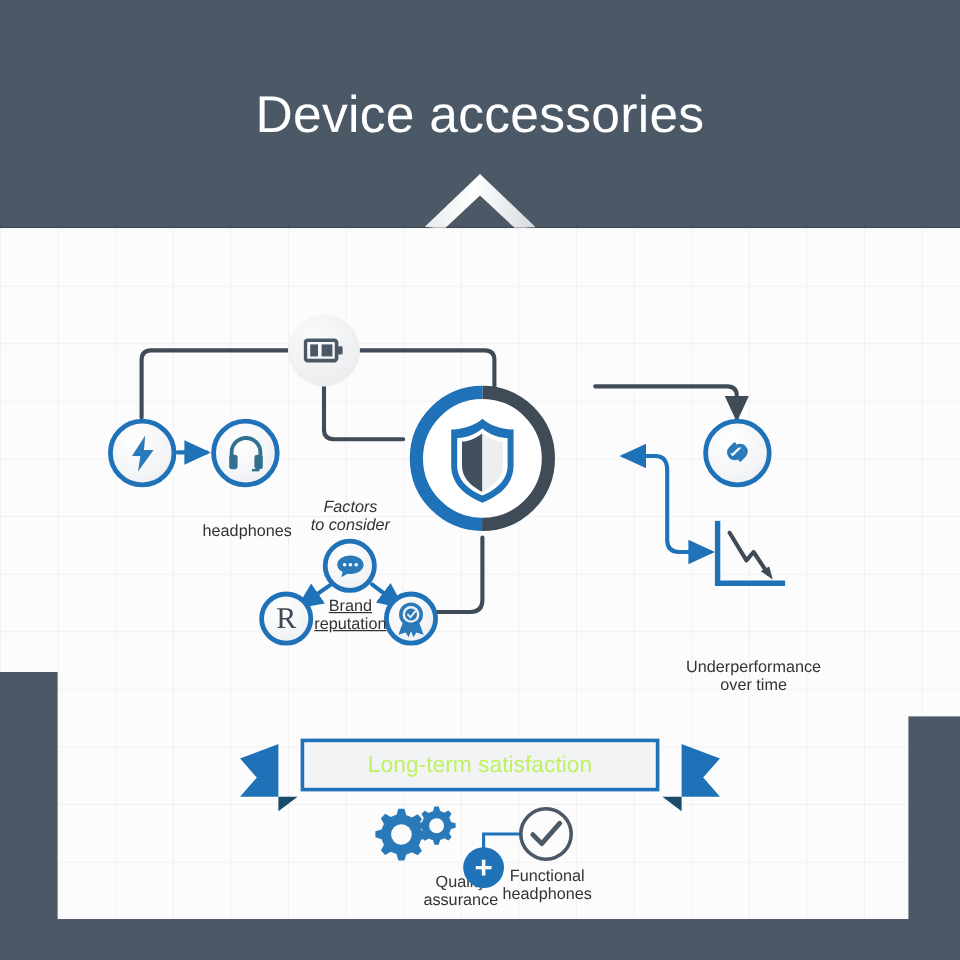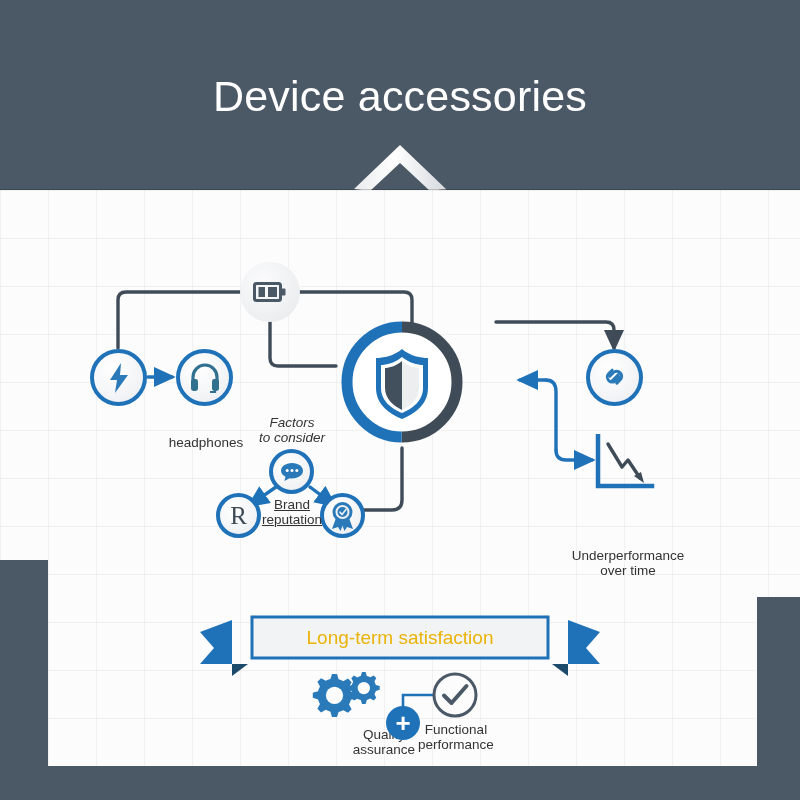--- a/index.html
+++ b/index.html
@@ -96,21 +96,21 @@
     left: 336px; top: 316px;
     width: 132px; height: 132px;
   }
 
   
   .ribbon-wrap { position: absolute; left: 232px; top: 612px; width: 336px; height: 58px; }
   .ribbon-text {
     position: absolute; left: 0; top: 0;
     width: 336px; height: 40px;
     display: flex; align-items: center; justify-content: center;
-    color: #eab308; font-size: 19px; border-radius: 15px;
+    color: #bef264; font-size: 19px; border-radius: 15px;
   }
 
   .plus-badge {
     position: absolute;
     width: 34px; height: 34px; border-radius: 50%;
     background: #1f72b8;
     display: flex; align-items: center; justify-content: center;
     color: #fff; font-size: 26px; line-height: 26px; font-weight: 700;
   }
 </style>
@@ -321,15 +321,15 @@
     <span>+</span>
   </div>
 
   <div class="node" style="left:431px;top:671px;">
     <svg width="48" height="48" viewBox="0 0 48 48">
       <circle cx="24" cy="24" r="21" fill="#fcfcfc" stroke="#4b5866" stroke-width="3"></circle>
       <path d="M13 24.5 L20.5 32 L35.5 15" fill="none" stroke="#4b5866" stroke-width="4" stroke-linecap="round" stroke-linejoin="round"></path>
     </svg>
   </div>
   <div class="label" style="left:416px;top:722px;width:80px;">Functional
-performance</div>
+headphones</div>
 
 </div>
 
 </body></html>

